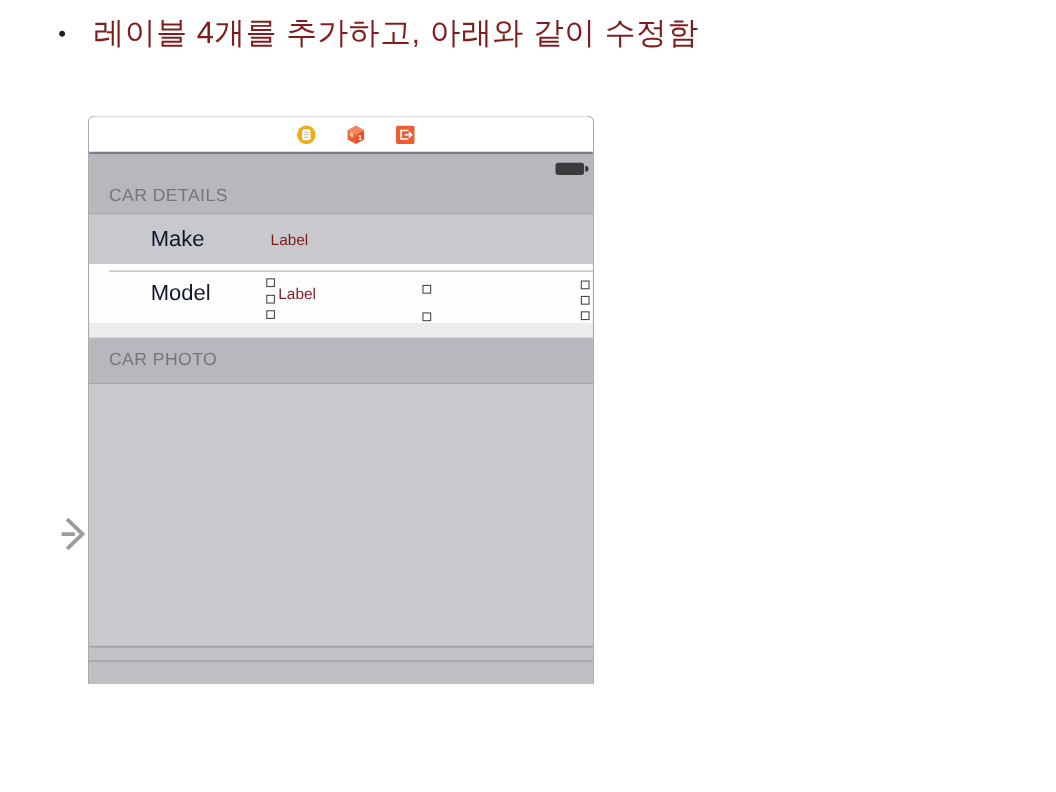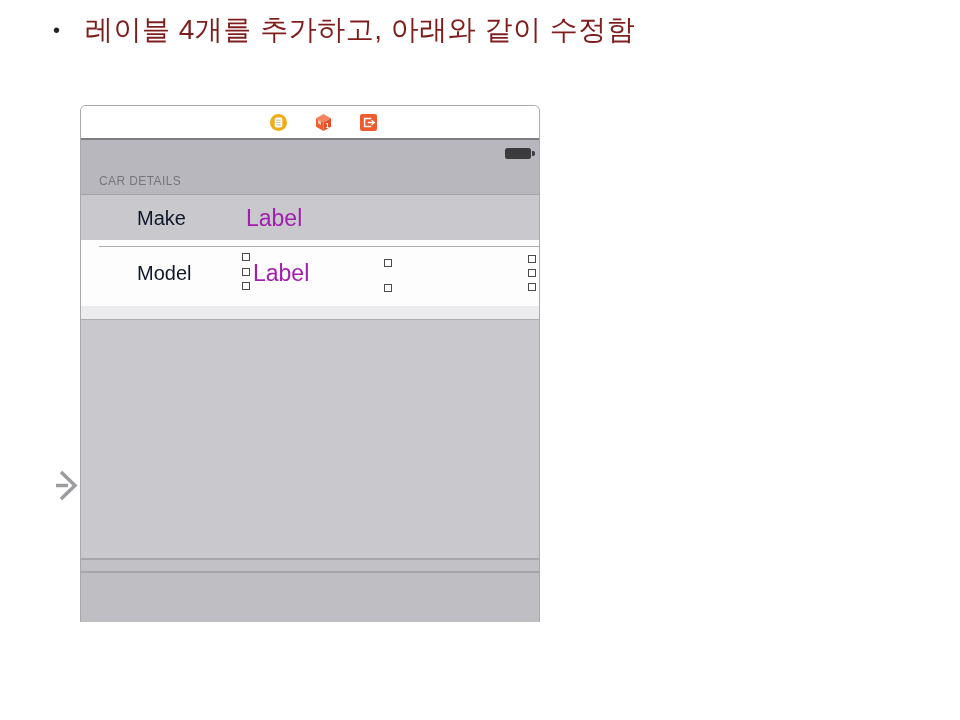--- a/index.html
+++ b/index.html
@@ -19,30 +19,30 @@
   .dock-icons{display:flex;align-items:center;gap:27px;margin-left:26px;}
   .dock-icons svg{display:block;}
 
   .vc{position:absolute;top:32px;left:0;right:0;bottom:0;border-top:2px solid #7e7e82;
       display:flex;flex-direction:column;background:#c9c9cd;}
 
   .band-status{height:54px;background:#b7b7bd;position:relative;border-bottom:1px solid #a2a2a8;flex:none;}
   .battery{position:absolute;right:8px;top:8px;width:26px;height:11px;background:#3b3b3d;border-radius:2.5px;}
   .battery::after{content:"";position:absolute;right:-3.5px;top:3px;width:2.5px;height:5px;
                   background:#3b3b3d;border-radius:0 2px 2px 0;}
-  .section-header{position:absolute;left:18px;font-size:12px;color:#75757d;letter-spacing:.4px;}
+  .section-header{position:absolute;left:18px;font-size:16px;color:#75757d;letter-spacing:.4px;}
   .band-status .section-header{bottom:6px;}
 
   .row-make{height:45px;background:#c9c9cd;position:relative;flex:none;}
-  .row-model{height:66px;background:#fdfdfe;position:relative;flex:none;text-decoration:underline;}
+  .row-model{height:54px;background:#fdfdfe;position:relative;flex:none;text-decoration:underline;}
   .row-model::before{content:"";position:absolute;top:6px;left:18px;right:0;height:1px;background:#aeaeb2;}
   .row-title{position:absolute;left:56px;top:50%;transform:translateY(-50%);
              font-size:20px;font-weight:500;color:#0f172a;}
   .row-value{position:absolute;top:50%;transform:translateY(-50%);
-             font-size:23px;font-weight:400;color:#a21caf;}
+             font-size:14px;font-weight:400;color:#7f1d1d;}
   .row-make .row-value{left:165px;}
   .row-model .row-value{left:172px;}
 
   .handle{position:absolute;width:8px;height:8px;box-sizing:border-box;
           background:#ffffff;border:1.5px solid #4a4a4c;}
   .h-l1{left:161px;top:13px;} .h-l2{left:161px;top:28px;} .h-l3{left:161px;top:42px;}
   .h-m1{left:303px;top:19px;} .h-m2{left:303px;top:44px;}
   .h-r1{left:447px;top:15px;} .h-r2{left:447px;top:29px;} .h-r3{left:447px;top:43px;}
 
   .band-light{height:13px;background:#ececef;border-bottom:1px solid #aeaeb2;flex:none;}
@@ -122,20 +122,23 @@
         <span class="handle h-l3"></span>
         <span class="handle h-m1"></span>
         <span class="handle h-m2"></span>
         <span class="handle h-r1"></span>
         <span class="handle h-r2"></span>
         <span class="handle h-r3"></span>
       </div>
 
       <div class="band-light"></div>
 
+      <div class="band-photo-header">
+        <span class="section-header">CAR PHOTO</span>
+      </div>
 
       <div class="photo-cell"></div>
       <div class="hairline"></div>
       <div class="band-footer1"></div>
       <div class="hairline"></div>
       <div class="band-footer2"></div>
     </div>
   </div>
 
   <svg class="entry-arrow" width="27" height="37" viewBox="0 0 27 37">

